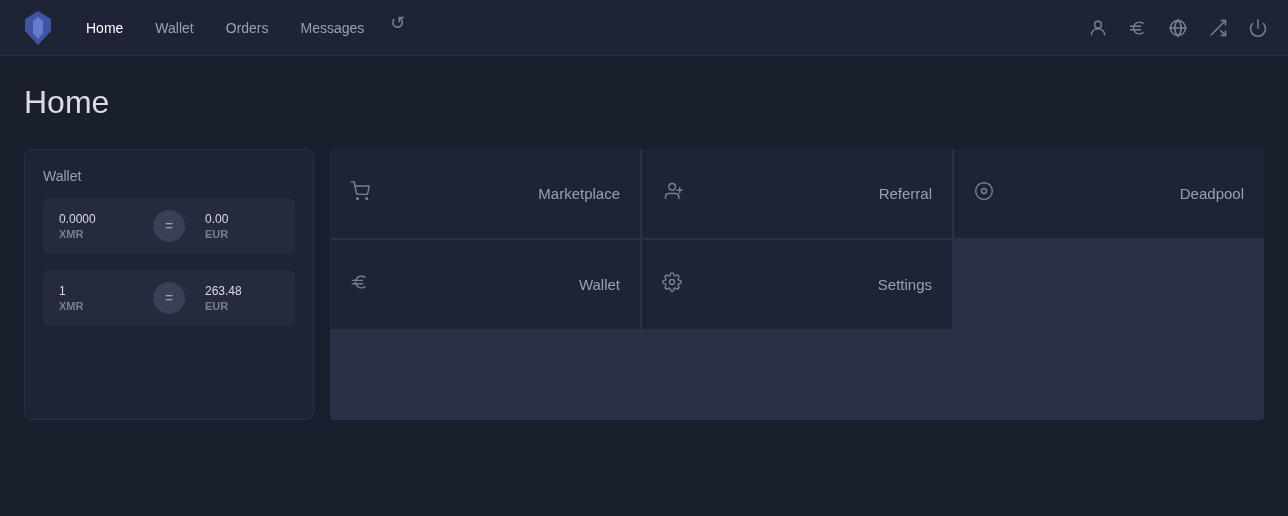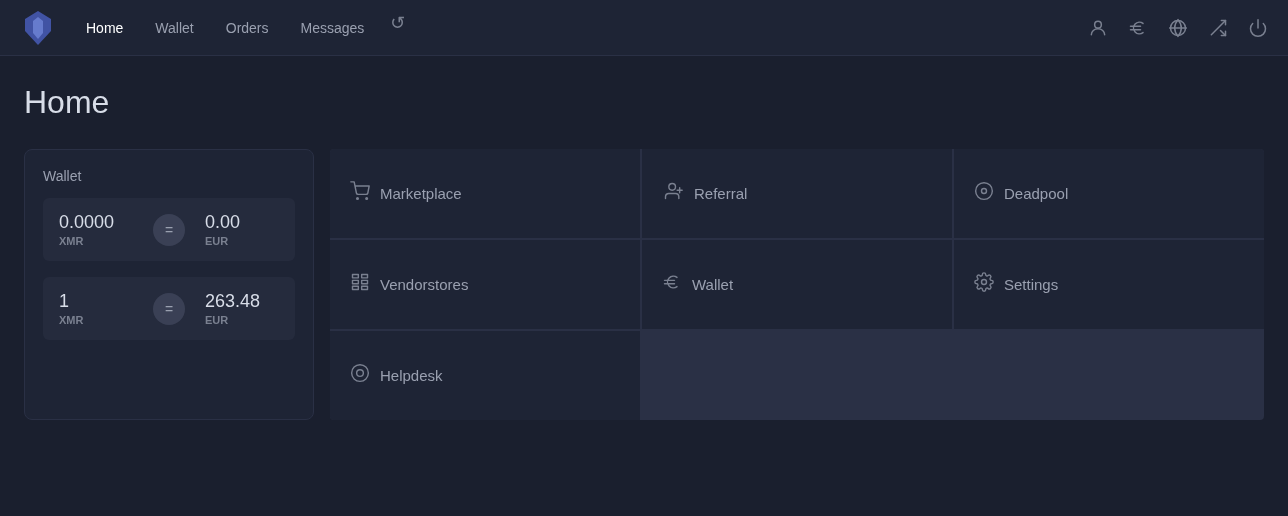--- a/index.html
+++ b/index.html
@@ -109,21 +109,21 @@
     .balance-left, .balance-right {
       padding: 14px 16px;
       flex: 1;
     }
     .balance-left {
       text-align: left;
     }
     .balance-right {
     }
     .balance-amount {
-      font-size: 18px;
+      font-size: 12px;
       color: #d8dde8;
       font-weight: 500;
     }
     .balance-currency {
       font-size: 11px;
       color: #7a8090;
       margin-top: 2px;
       font-weight: bold;
     }
     .balance-equals {
@@ -147,21 +147,21 @@
       grid-template-rows: repeat(3, 1fr);
       gap: 2px;
       background-color: #2a3045;
       border-radius: 4px;
       overflow: hidden;
     }
     .menu-item {
       background-color: #1e2435;
       display: flex;
       align-items: center;
-      justify-content: flex-start;
+      justify-content: space-between;
       gap: 10px;
       padding: 32px 20px;
       cursor: pointer;
       font-size: 15px;
       color: #9aa0b0;
       transition: background-color 0.15s;
     }
     .menu-icon {
       font-size: 18px;
       color: #7a8090;
@@ -284,33 +284,20 @@
       <div class="menu-item">
         <span class="menu-icon">
           <svg width="20" height="20" viewBox="0 0 24 24" fill="none" stroke="currentColor" stroke-width="1.7" stroke-linecap="round" stroke-linejoin="round">
             <circle cx="12" cy="12" r="10"></circle>
             <circle cx="12" cy="12" r="3"></circle>
           </svg>
         </span>
         <span class="menu-label">Deadpool</span>
       </div>
 
-      <div class="menu-item">
-        <span class="menu-icon">
-          <svg width="20" height="20" viewBox="0 0 24 24" fill="none" stroke="currentColor" stroke-width="1.7" stroke-linecap="round" stroke-linejoin="round">
-            <rect x="3" y="3" width="7" height="4"></rect>
-              <rect x="14" y="3" width="7" height="4"></rect>
-            <rect x="3" y="10" width="7" height="4"></rect>
-              <rect x="14" y="10" width="7" height="4"></rect>
-            <rect x="3" y="17" width="7" height="4"></rect>
-              <rect x="14" y="17" width="7" height="4"></rect>
-          </svg>
-        </span>
-        <span class="menu-label">Vendorstores</span>
-      </div>
 
 
       <div class="menu-item">
         <span class="menu-icon">
           <svg width="20" height="20" viewBox="0 0 24 24" fill="none" stroke="currentColor" stroke-width="1.7" stroke-linecap="round" stroke-linejoin="round">
             <path d="M18 6.5A7 7 0 1 0 18 17.5M3 10h12M3 14h12"></path>
           </svg>
         </span>
         <span class="menu-label">Wallet</span>
       </div>
@@ -318,25 +305,16 @@
       <div class="menu-item">
         <span class="menu-icon">
           <svg width="20" height="20" viewBox="0 0 24 24" fill="none" stroke="currentColor" stroke-width="1.7" stroke-linecap="round" stroke-linejoin="round">
             <circle cx="12" cy="12" r="3"></circle>
             <path d="M19.4 15a1.65 1.65 0 0 0 .33 1.82l.06.06a2 2 0 0 1-2.83 2.83l-.06-.06a1.65 1.65 0 0 0-1.82-.33 1.65 1.65 0 0 0-1 1.51V21a2 2 0 0 1-4 0v-.09A1.65 1.65 0 0 0 9 19.4a1.65 1.65 0 0 0-1.82.33l-.06.06a2 2 0 0 1-2.83-2.83l.06-.06A1.65 1.65 0 0 0 4.68 15a1.65 1.65 0 0 0-1.51-1H3a2 2 0 0 1 0-4h.09A1.65 1.65 0 0 0 4.6 9a1.65 1.65 0 0 0-.33-1.82l-.06-.06a2 2 0 0 1 2.83-2.83l.06.06A1.65 1.65 0 0 0 9 4.68a1.65 1.65 0 0 0 1-1.51V3a2 2 0 0 1 4 0v.09a1.65 1.65 0 0 0 1 1.51 1.65 1.65 0 0 0 1.82-.33l.06-.06a2 2 0 0 1 2.83 2.83l-.06.06A1.65 1.65 0 0 0 19.4 9a1.65 1.65 0 0 0 1.51 1H21a2 2 0 0 1 0 4h-.09a1.65 1.65 0 0 0-1.51 1z"></path>
           </svg>
         </span>
         <span class="menu-label">Settings</span>
       </div>
 
-      <div class="menu-item">
-        <span class="menu-icon">
-          <svg width="20" height="20" viewBox="0 0 24 24" fill="none" stroke="currentColor" stroke-width="1.7" stroke-linecap="round" stroke-linejoin="round">
-            <circle cx="12" cy="12" r="10"></circle>
-            <circle cx="12" cy="12" r="4"></circle>
-          </svg>
-        </span>
-        <span class="menu-label">Helpdesk</span>
-      </div>
 
     </div>
   </div>
 </main>
 
 </body></html>

